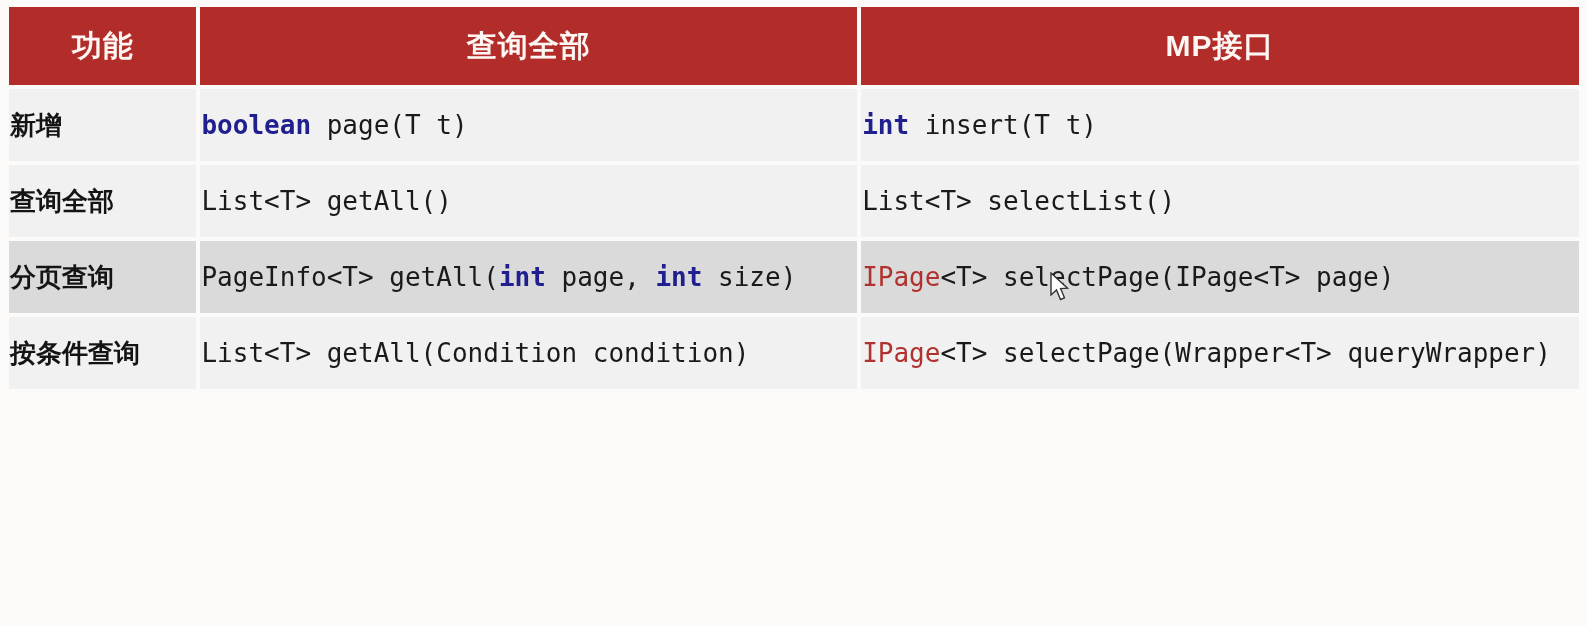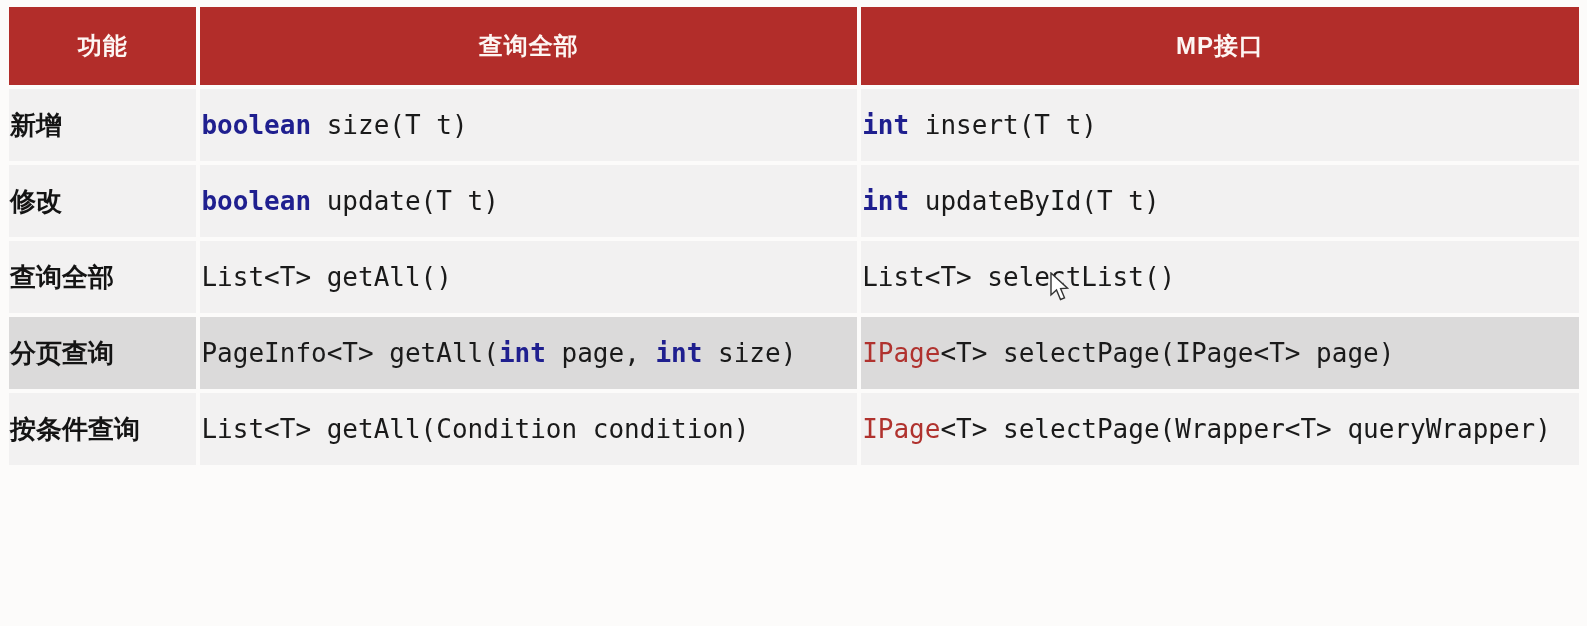--- a/index.html
+++ b/index.html
@@ -25,21 +25,21 @@
     width: 1578px;
   }
   col.c-feature { width: 187px; }
   col.c-custom  { width: 655px; }
   col.c-mp      { width: 716px; }
 
   th.hdr {
     background: var(--header-bg, #b22d2a);
     color: var(--header-text, #fdf6f3);
     font-weight: bold;
-    font-size: 24px;
+    font-size: 30px;
     height: 76px;
     text-align: center;
     vertical-align: middle;
     letter-spacing: 1px;
   }
   td {
     height: 70px;
     text-align: left;
     vertical-align: middle;
   }
@@ -91,27 +91,22 @@
       <tr>
         <th class="hdr">功能</th>
         <th class="hdr">查询全部</th>
         <th class="hdr">MP接口</th>
       </tr>
     </thead>
     <tbody id="table-body">
 
     <tr class="row-odd">
           <td class="feature">新增</td>
-          <td class="code"><span class="kw-blue">boolean</span><span class="plain"> size(T t)</span></td>
+          <td class="code"><span class="kw-blue">boolean</span><span class="plain"> page(T t)</span></td>
           <td class="code"><span class="kw-blue">int</span><span class="plain"> insert(T t)</span></td>
-        </tr>
-        <tr class="row-odd">
-          <td class="feature">修改</td>
-          <td class="code"><span class="kw-blue">boolean</span><span class="plain"> update(T t)</span></td>
-          <td class="code"><span class="kw-blue">int</span><span class="plain"> updateById(T t)</span></td>
         </tr>
         <tr class="row-odd">
           <td class="feature">查询全部</td>
           <td class="code"><span class="plain">List&lt;T&gt; getAll()</span></td>
           <td class="code"><span class="plain">List&lt;T&gt; selectList()</span></td>
         </tr>
         <tr class="row-even">
           <td class="feature">分页查询</td>
           <td class="code"><span class="plain">PageInfo&lt;T&gt; getAll(</span><span class="kw-blue">int</span><span class="plain"> page, </span><span class="kw-blue">int</span><span class="plain"> size)</span></td>
           <td class="code"><span class="kw-red">IPage</span><span class="plain">&lt;T&gt; selectPage(IPage&lt;T&gt; page)</span></td>

